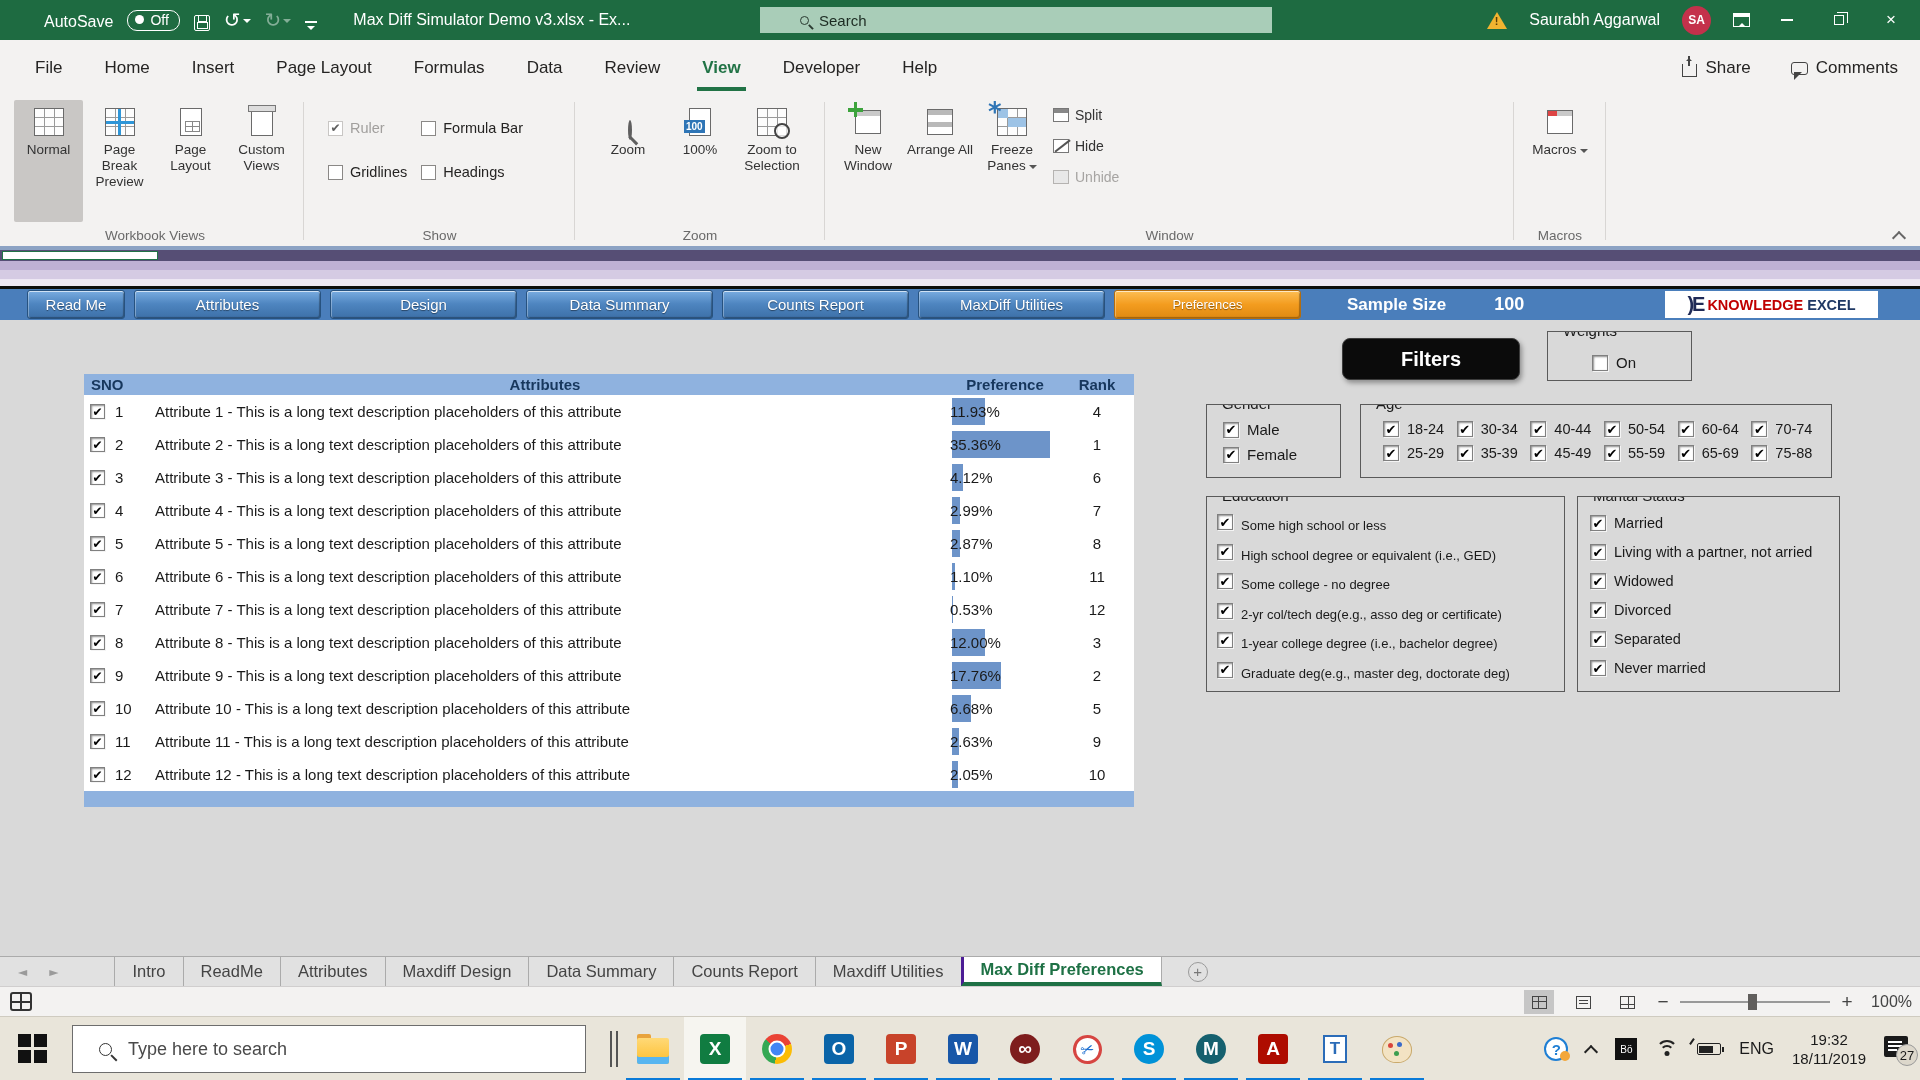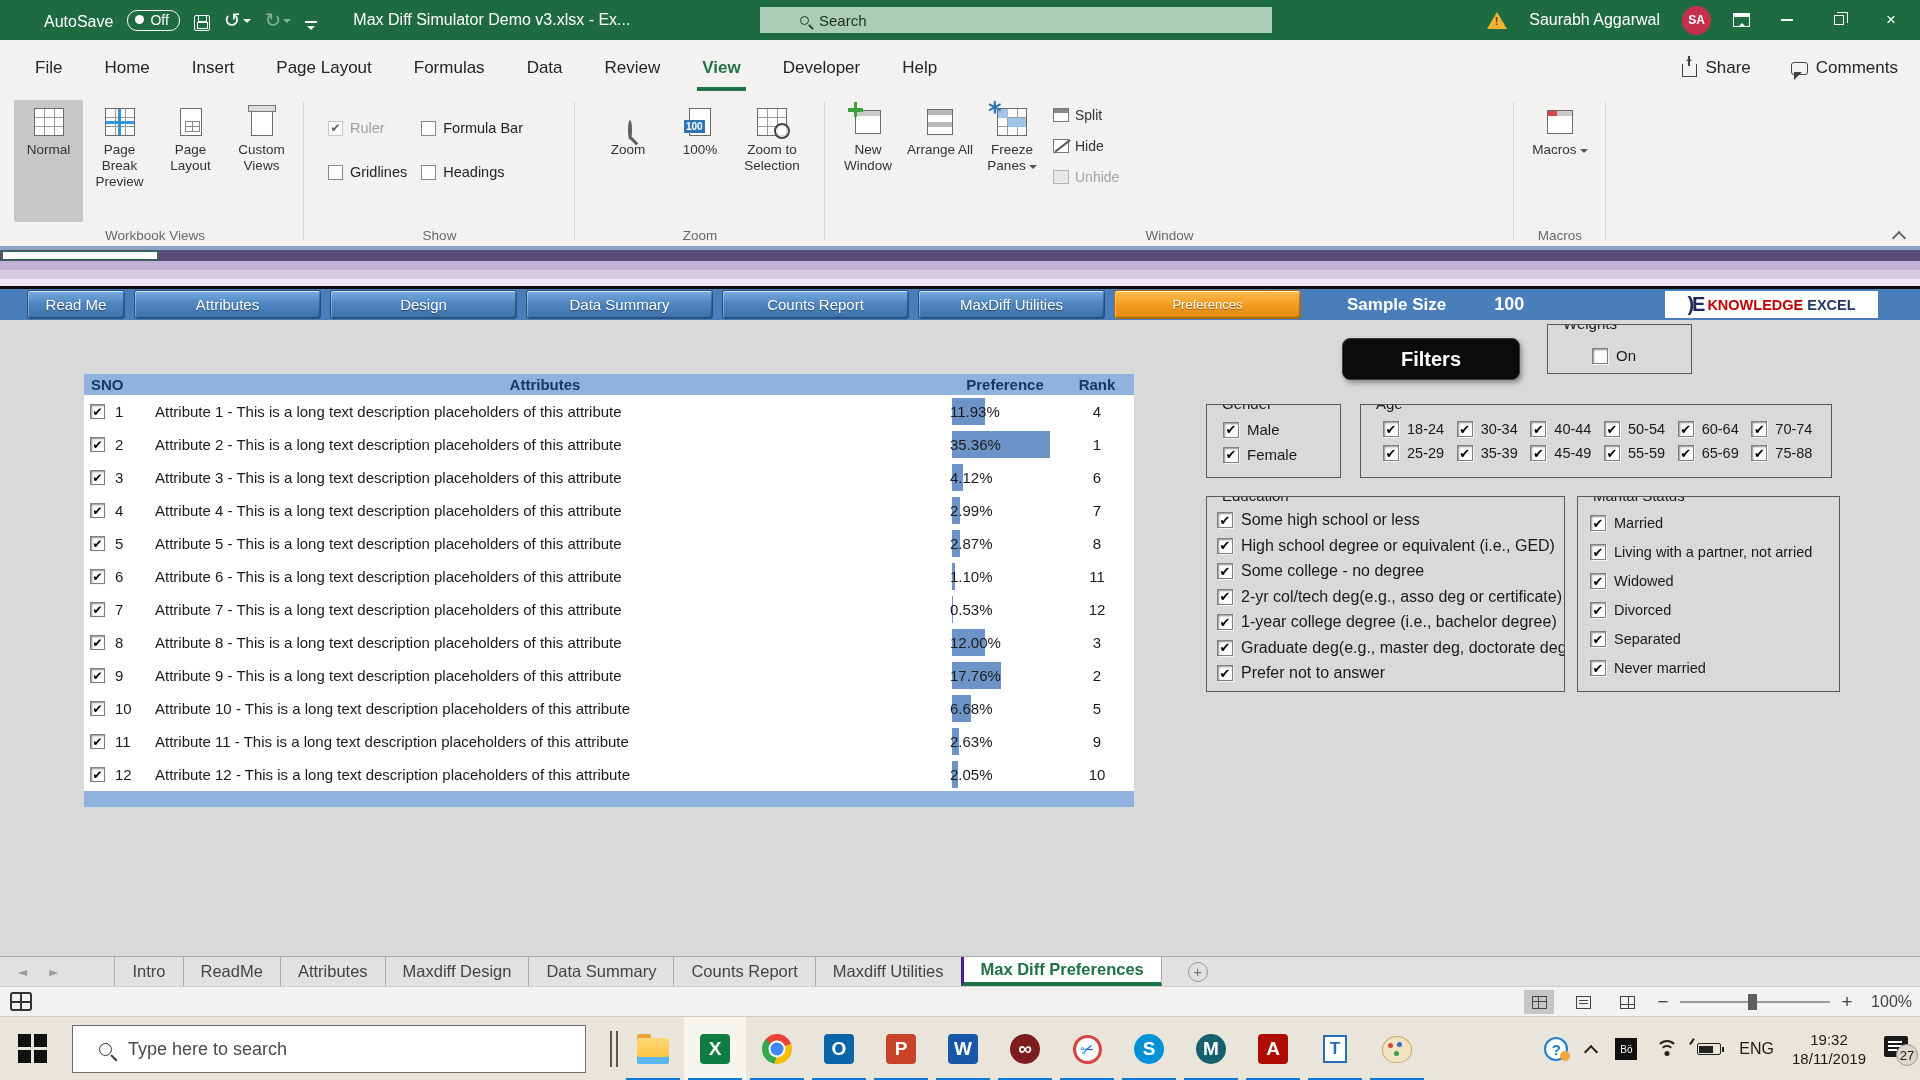--- a/index.html
+++ b/index.html
@@ -146,30 +146,30 @@
     border-radius:8px;color:#fff;font-size:20px;font-weight:bold;display:flex;align-items:center;justify-content:center;
     box-shadow:2px 3px 5px rgba(0,0,0,.35);cursor:default;}
   .gbox{position:absolute;border:1px solid #5A5A5A;overflow:hidden;}
   .gbox-label{position:absolute;top:-10px;left:10px;background:#D9D9D9;padding:0 5px;font-size:15px;color:#1a1a1a;z-index:2;}
   .ckrow{display:flex;align-items:center;gap:8px;white-space:nowrap;}
   .ckbox{width:16px;height:16px;background:#fff;border:1px solid #808080;flex:none;
     box-shadow:inset 1px 1px 2px rgba(0,0,0,.45),1px 1px 0 #f4f4f4;display:flex;align-items:center;justify-content:center;
     font-size:13px;font-weight:bold;color:#000;line-height:1;font-family:"DejaVu Sans",sans-serif;}
   .ckbox.empty{color:transparent;}
   .cklab{font-size:15px;color:#1a1a1a;}
-  #weights-box{left:1547px;top:4px;width:145px;height:50px;}
+  #weights-box{left:1547px;top:11px;width:145px;height:50px;}
   #weights-box .ckrow{margin:22px 0 0 44px;}
   #gender-box{left:1206px;top:84px;width:135px;height:74px;}
   #gender-items{display:flex;flex-direction:column;gap:8px;padding:16px 0 0 16px;}
   #age-box{left:1360px;top:84px;width:472px;height:74px;}
   #age-grid{display:grid;grid-template-columns:repeat(6,1fr);row-gap:8px;padding:16px 6px 0 22px;}
   #age-grid .cklab{font-size:14.5px;}
   #edu-box{left:1206px;top:176px;width:359px;height:196px;}
   #edu-items{display:flex;flex-direction:column;gap:7.5px;padding:14px 0 0 10px;}
-  #edu-items .cklab{font-size:16px;}
+  #edu-items .cklab{font-size:13px;margin-top:7px;}
   #marital-box{left:1577px;top:176px;width:263px;height:196px;}
   #marital-items{display:flex;flex-direction:column;gap:13px;padding:18px 0 0 12px;}
   #marital-items .cklab{font-size:14.5px;}
 
   
   .dtable{position:absolute;left:84px;top:54px;width:1050px;}
   .thead{display:grid;grid-template-columns:56px 810px 110px 74px;height:21px;background:#8FB2DF;
     align-items:center;font-size:15px;font-weight:bold;color:#17375D;}
   .thead .h-sno{padding-left:7px;}
   .thead .h-attr{text-align:center;}

